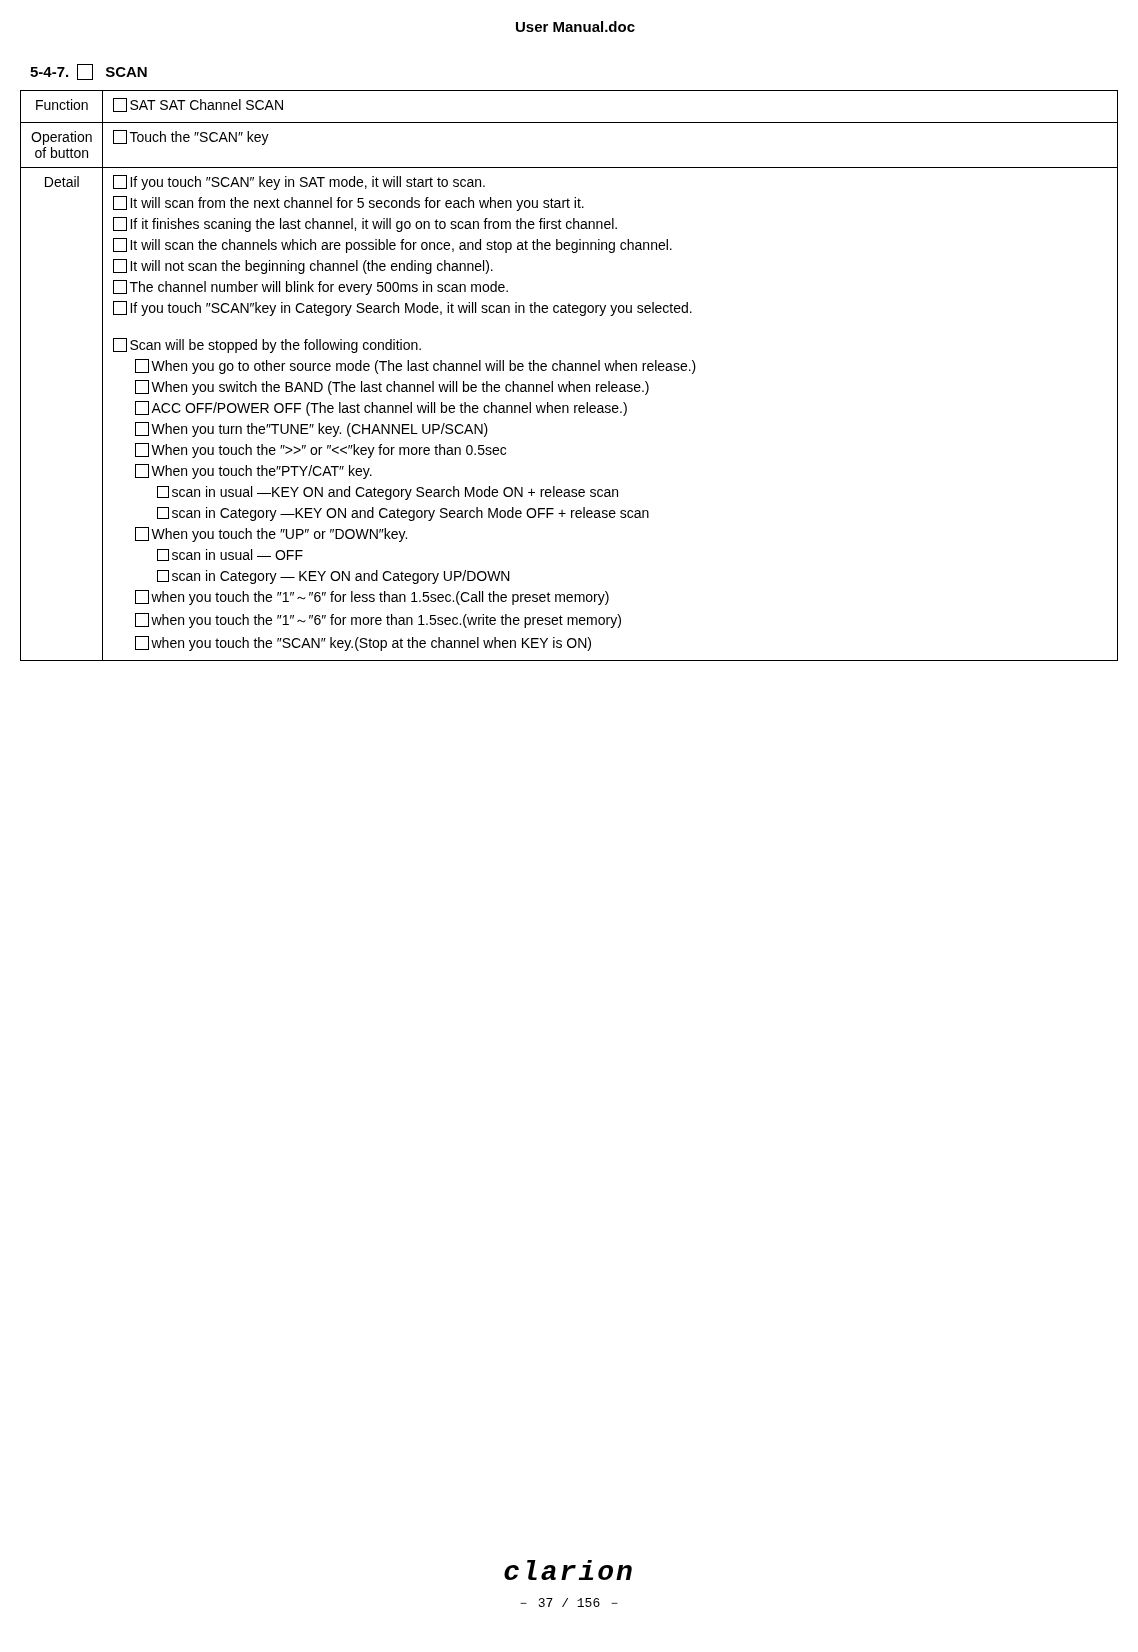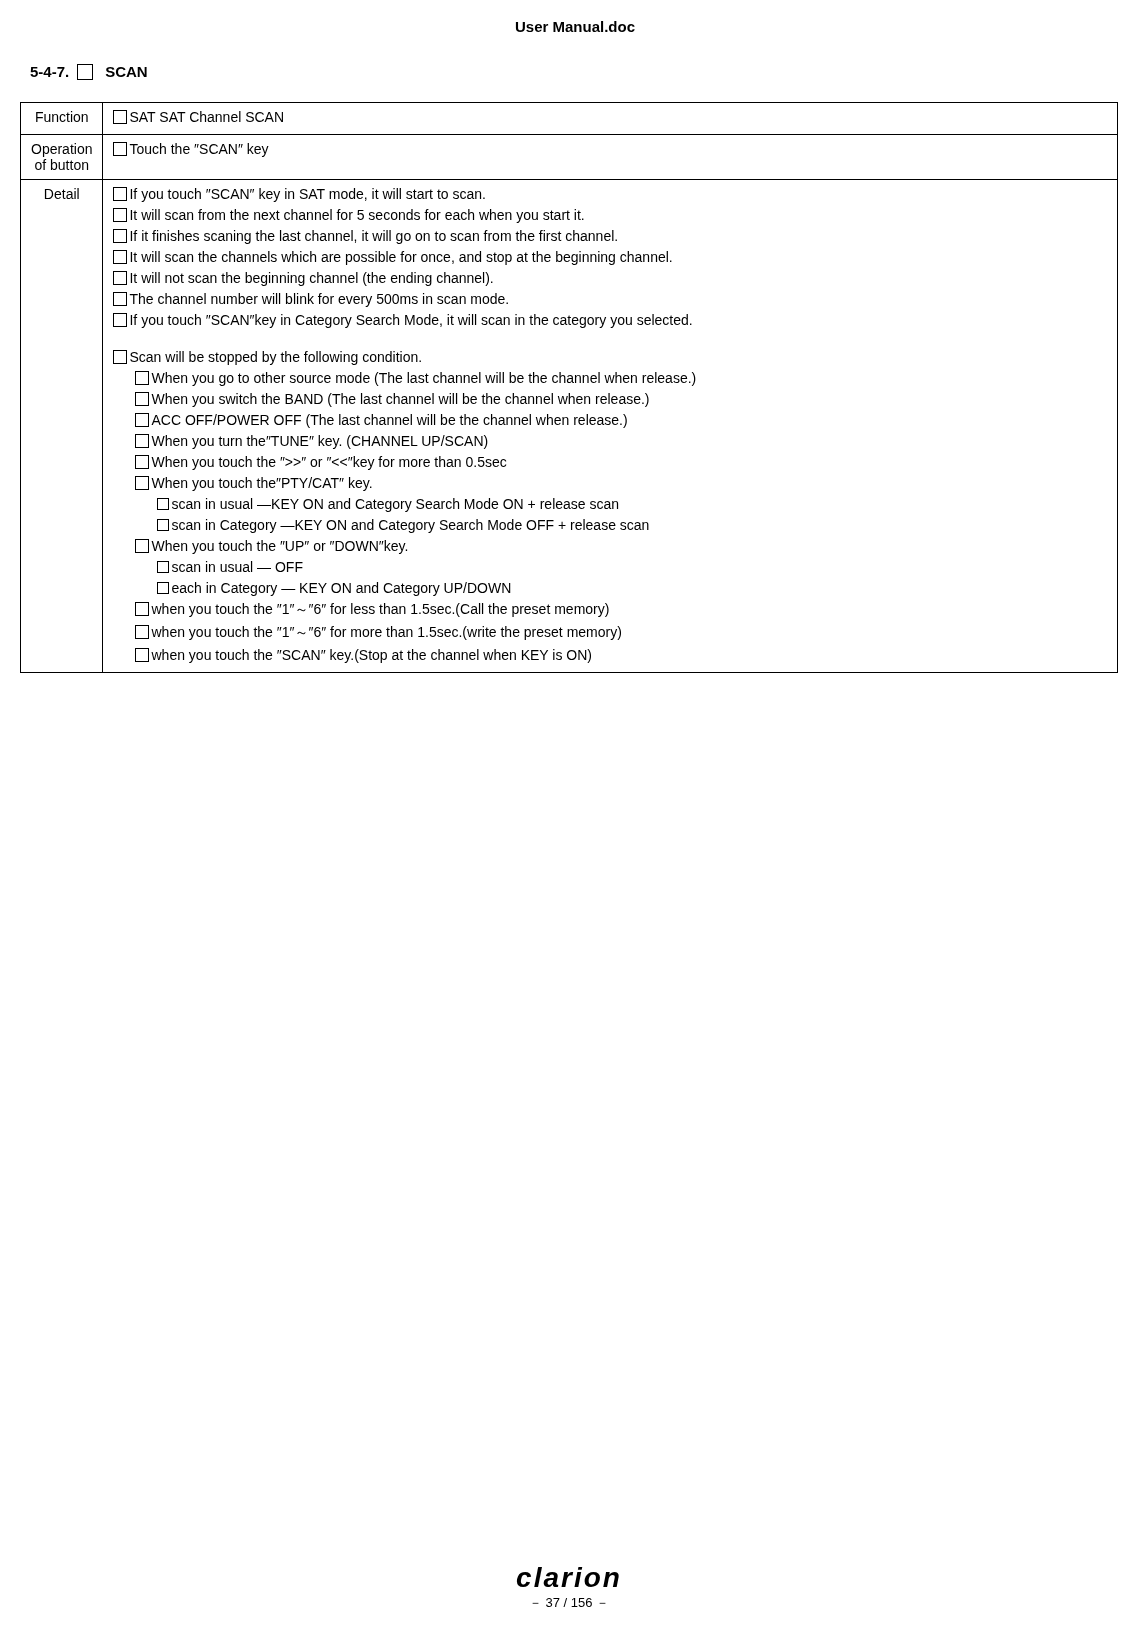--- a/index.html
+++ b/index.html
@@ -30,21 +30,21 @@
       display: inline-block;
       width: 16px;
       height: 16px;
       border: 1.5px solid #000;
       margin-right: 4px;
       flex-shrink: 0;
     }
     .main-table {
       border-collapse: collapse;
       width: calc(100% - 40px);
-      margin: 12px 20px;
+      margin: 0 20px;
       border: 1.5px solid #000;
     }
     .main-table td {
       border: 1.5px solid #000;
       vertical-align: top;
       padding: 6px 10px;
     }
     .col-label {
       width: 80px;
       font-weight: normal;
@@ -91,31 +91,32 @@
     .detail-label {
       vertical-align: middle;
       font-weight: normal;
       text-align: center;
     }
     .footer {
       position: absolute;
       bottom: 40px;
       width: 100%;
       text-align: center;
+      font-family: Liberation Mono, monospace;
     }
     .footer-brand {
       font-size: 28px;
       font-weight: bold;
       font-style: italic;
       letter-spacing: 2px;
     }
     .footer-page {
       font-size: 13px;
       color: #000;
-      margin-top: 0;
+      margin-top: 6px;
     }
   </style>
 </head>
 <body>
 
 <div class="page-title">User Manual.doc</div>
 
 <div class="section-heading">
   <span>5-4-7.</span>
   <span class="checkbox-sq"></span>
@@ -231,21 +232,21 @@
           <span class="checkbox-sq"></span>
           <span>When you touch the ″UP″ or ″DOWN″key.</span>
         </div>
 
         <div class="cb-row indent2">
           <span class="checkbox-sq-sm"></span>
           <span>scan in usual — OFF</span>
         </div>
         <div class="cb-row indent2">
           <span class="checkbox-sq-sm"></span>
-          <span>each in Category — KEY ON and Category UP/DOWN</span>
+          <span>scan in Category — KEY ON and Category UP/DOWN</span>
         </div>
 
         <div class="cb-row indent1">
           <span class="checkbox-sq"></span>
           <span>when you touch the ″1″～″6″ for less than 1.5sec.(Call the preset memory)</span>
         </div>
         <div class="cb-row indent1">
           <span class="checkbox-sq"></span>
           <span>when you touch the ″1″～″6″ for more than 1.5sec.(write the preset memory)</span>
         </div>

